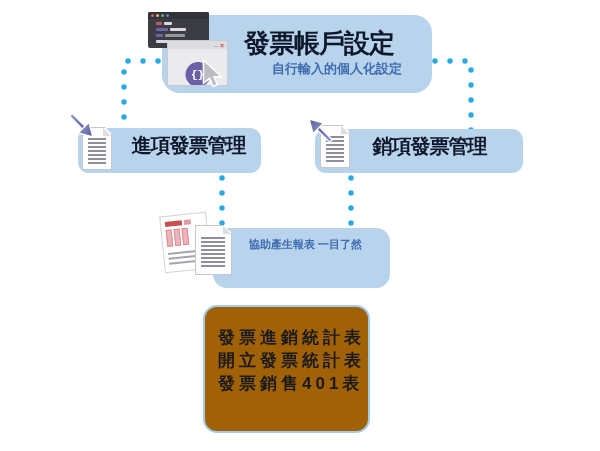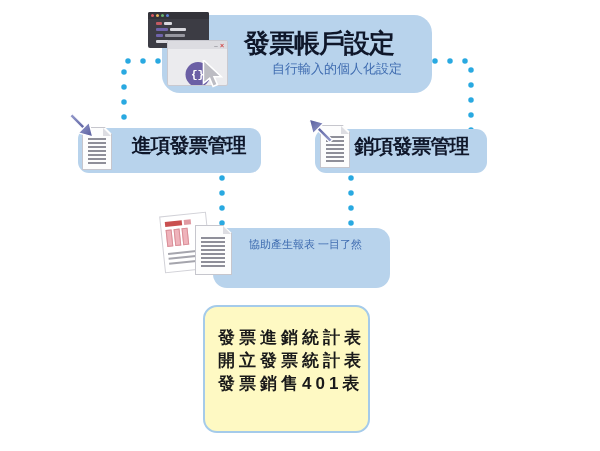--- a/index.html
+++ b/index.html
@@ -5,36 +5,36 @@
   html,body{margin:0;padding:0;background:#fff;}
   #canvas{position:relative;width:600px;height:451px;background:#fff;overflow:hidden;
           font-family:"Liberation Sans",sans-serif;}
   
   #connectors{position:absolute;left:0;top:0;width:600px;height:451px;}
   .dots{fill:none;stroke:#29a9e1;stroke-width:5.5;stroke-linecap:round;stroke-dasharray:0 15;}
   
   .node{position:absolute;background:#b8d3ec;border-radius:14px;box-sizing:border-box;}
   .node-title{font-family:"Liberation Serif",serif;font-weight:bold;color:#0f172a;
               text-align:center;letter-spacing:-1px;line-height:1.05;}
-  .node-sub{font-weight:normal;color:#3f6cb0;text-align:center;margin-left:36px;}
+  .node-sub{font-weight:bold;color:#3f6cb0;text-align:center;margin-left:36px;}
   #node-account{left:162px;top:15px;width:270px;height:78px;border-radius:18px;
                 padding:15px 0 0 44px;}
   #node-account .node-title{font-size:26px;}
   #node-account .node-sub{font-size:13px;margin-top:3px;}
   #node-purchase{left:78px;top:128px;width:183px;height:45px;border-radius:11px;
                  padding:8px 0 0 38px;}
-  #node-sales{left:315px;top:129px;width:172px;height:44px;border-radius:11px;
+  #node-sales{left:315px;top:129px;width:208px;height:44px;border-radius:11px;
               padding:8px 17px 0 38px;}
   #node-purchase .node-title,#node-sales .node-title{font-size:20px;font-family:Liberation Mono, monospace;}
   #node-report{left:213px;top:228px;width:177px;height:60px;border-radius:14px;
                padding:7px 28px 0 0;}
   #node-report .node-title{font-size:31px;}
   #node-report .node-sub{font-size:11px;margin-top:2px;white-space:nowrap;}
   
-  #list-box{position:absolute;left:203px;top:305px;width:167px;height:128px;background:#fef9c3;
+  #list-box{position:absolute;left:203px;top:305px;width:167px;height:128px;background:#a16207;
             border:2px solid #a5cbea;border-radius:14px;box-sizing:border-box;
             padding:19px 0 0 13px;}
   .list-row{font-size:17px;font-weight:bold;color:#1a1a1a;letter-spacing:4px;
             line-height:23px;white-space:nowrap;}
   
   #icon-code{position:absolute;left:143px;top:8px;width:95px;height:88px;}
   .win-back{position:absolute;left:5px;top:4px;width:61px;height:36px;background:#3c3c44;
             border-radius:2px;overflow:hidden;}
   .wb-bar{height:7px;background:#33333a;display:flex;align-items:center;gap:2px;padding-left:3px;}
   .wb-bar i{width:3px;height:3px;border-radius:50%;display:block;}

